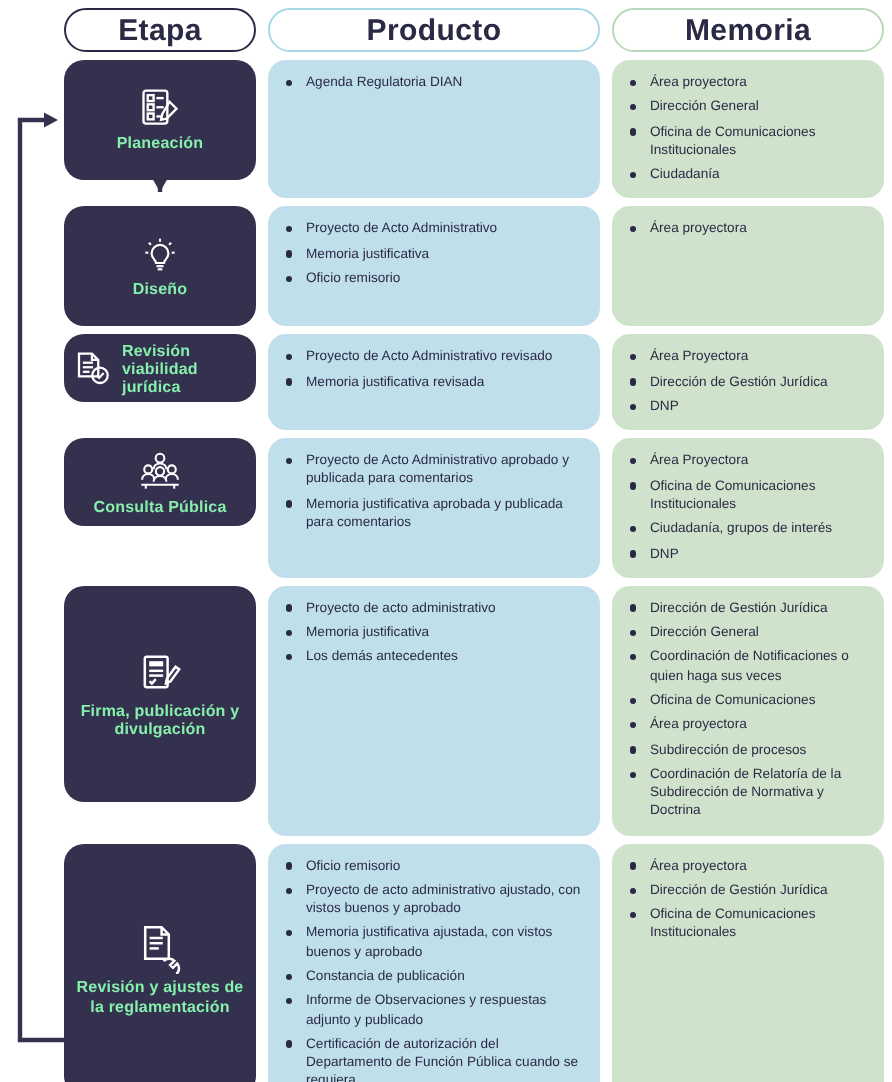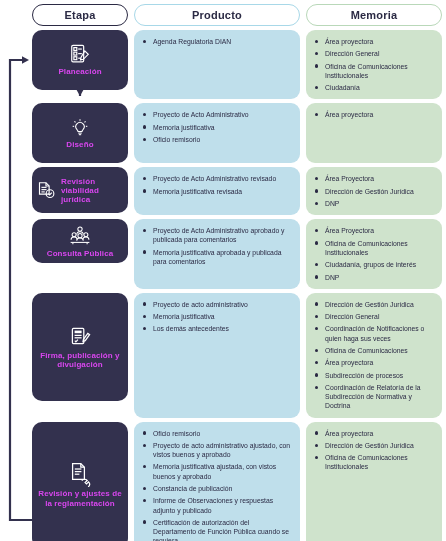--- a/index.html
+++ b/index.html
@@ -23,42 +23,42 @@
     margin-left: 28px;
     gap: 6px;
   }
   .hdr {
     border-radius: 11px;
     background: #ffffff;
     display: flex;
     align-items: center;
     justify-content: center;
     font-weight: bold;
-    font-size: 11px;
+    font-size: 15px;
     color: #2b2a44;
     letter-spacing: .2px;
   }
   .hdr-etapa   { width: 96px;  border: 1.6px solid #2b2a44; }
   .hdr-producto{ flex: 0 0 166px; border: 1.4px solid #a8d8e8; text-align: right; }
   .hdr-actores { flex: 1 1 auto;  border: 1.4px solid #b9d8b9; }
 
   
   .rows { margin-left: 28px; margin-top: 4px; }
   .row {
     display: flex;
     gap: 6px;
     margin-bottom: 4px;
     position: relative;
   }
   .stage {
     width: 96px;
     flex: 0 0 96px;
     background: #33314e;
     border-radius: 10px;
-    color: #d946ef;
+    color: #86efac;
     display: flex;
     align-items: center;
     justify-content: center;
     gap: 4px;
     padding: 4px;
     position: relative;
     z-index: 2;
   }
   .stage.stacked { flex-direction: column; gap: 2px; }
   .stage-label {
@@ -201,21 +201,21 @@
         </ul>
       </div>
       <div class="panel panel-actores">
         <ul class="items">
           <li>Área proyectora</li>
         </ul>
       </div>
     </div>
 
     <div class="row">
-      <div class="stage inline" style="height:46px">
+      <div class="stage inline" style="height:34px">
         <span class="stage-icon">
           <svg width="21" height="21" viewBox="0 0 24 24" fill="none" stroke="#ffffff" stroke-width="1.3">
             <path d="M4 3.2h7.4l3.6 3.6v9.4H4z"></path>
             <path d="M11.4 3.2v3.6H15"></path>
             <line x1="6.2" y1="8.4" x2="12" y2="8.4"></line>
             <line x1="6.2" y1="11" x2="12" y2="11"></line>
             <line x1="6.2" y1="13.6" x2="10" y2="13.6"></line>
             <circle cx="16" cy="15.6" r="4.4"></circle>
             <path d="M14.1 15.6l1.4 1.5 2.6-2.8"></path>
           </svg>

